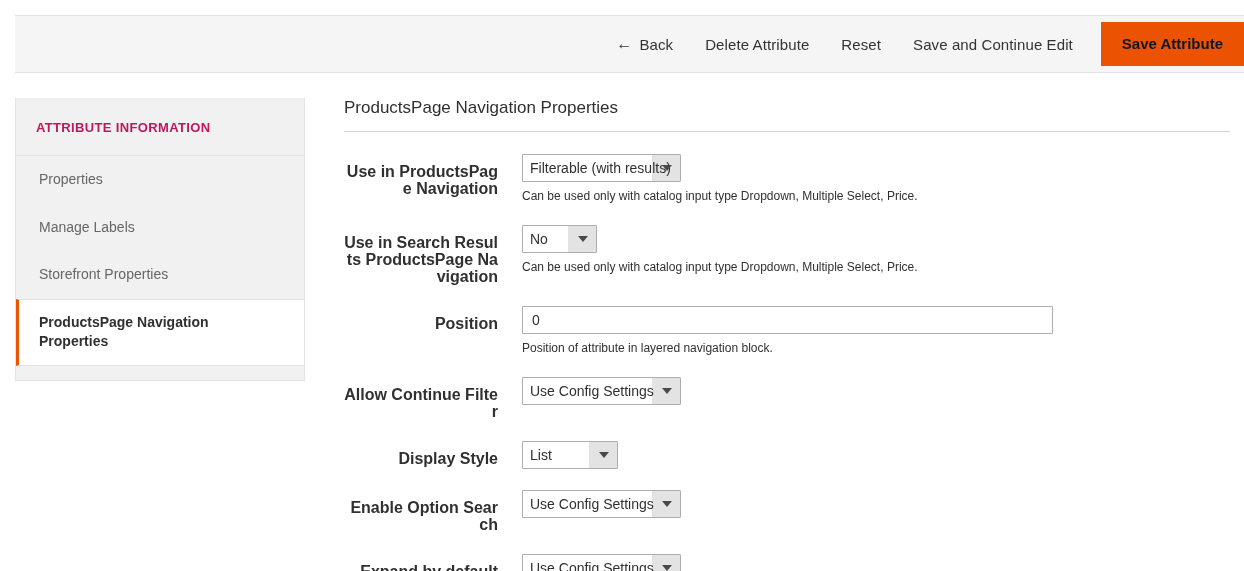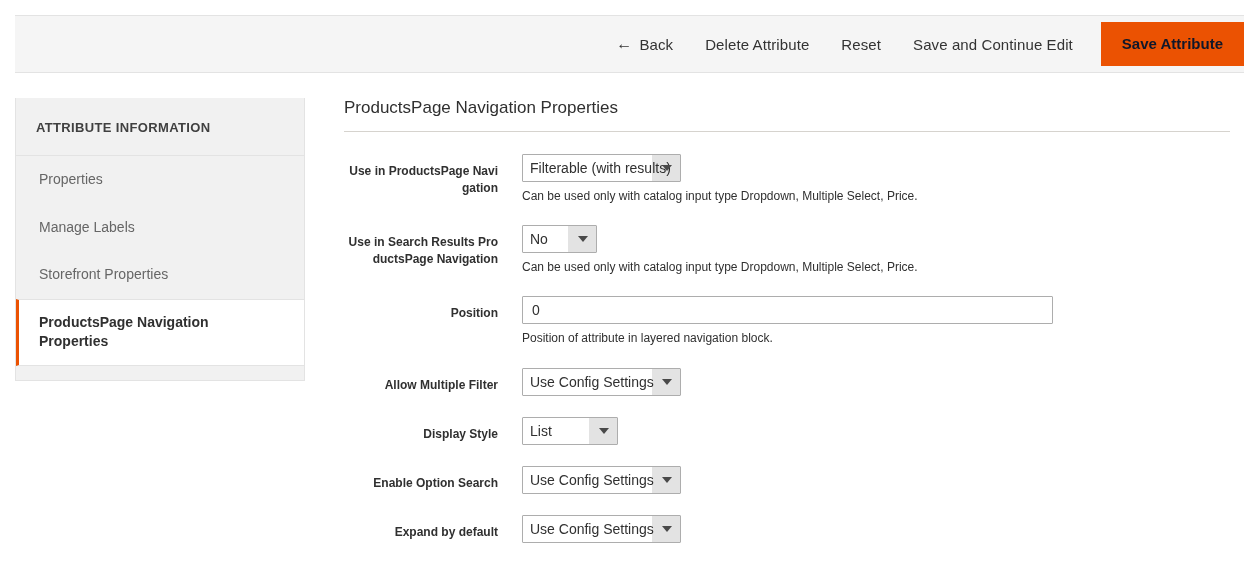--- a/index.html
+++ b/index.html
@@ -88,21 +88,21 @@
     width: 290px;
     background: #f1f1f1;
     border: 1px solid #e3e3e3;
     border-top: none;
     box-sizing: border-box;
   }
   .side-nav-title {
     font-size: 13px;
     font-weight: bold;
     letter-spacing: .35px;
-    color: #404040;
+    color: #be185d;
     padding: 22px 20px 20px 20px;
     border-bottom: 1px solid #e3e3e3;
     background: #f1f1f1;
     text-transform: uppercase;
   }
   .side-nav-items { padding: 0; margin: 0; list-style: none; }
   .side-nav-item {
     font-size: 14px;
     color: #666666;
     padding: 14px 34px 14px 20px;
@@ -144,21 +144,21 @@
 
   .field-row {
     display: flex;
     align-items: flex-start;
     margin-bottom: 17px;
   }
   .field-label {
     width: 154px;
     min-width: 154px;
     text-align: right;
-    font-size: 12px;
+    font-size: 16px;
     font-weight: bold;
     color: #303030;
     padding-right: 24px;
     box-sizing: content-box;
     line-height: 17px;
     padding-top: 9px;
     word-break: break-all;
   }
   .field-control { flex: 1; }
 
@@ -276,21 +276,21 @@
 
     <div class="field-row row-gap-lg">
       <div class="field-label">Position</div>
       <div class="field-control">
         <input class="mg-input" type="text" value="0" style="">
         <div class="field-note">Position of attribute in layered navigation block.</div>
       </div>
     </div>
 
     <div class="field-row" style="margin-bottom:21px">
-      <div class="field-label">Allow Multiple Filter</div>
+      <div class="field-label">Allow Continue Filter</div>
       <div class="field-control">
         <span class="select-shell">
           <select class="mg-select w-wide">
             <option>Use Config Settings</option>
           </select>
           <span class="arrow"></span>
         </span>
       </div>
     </div>
 

